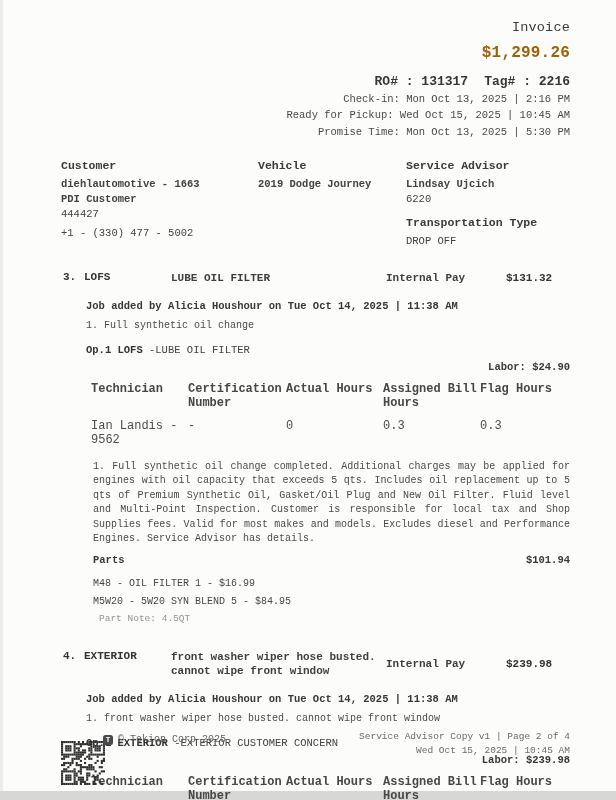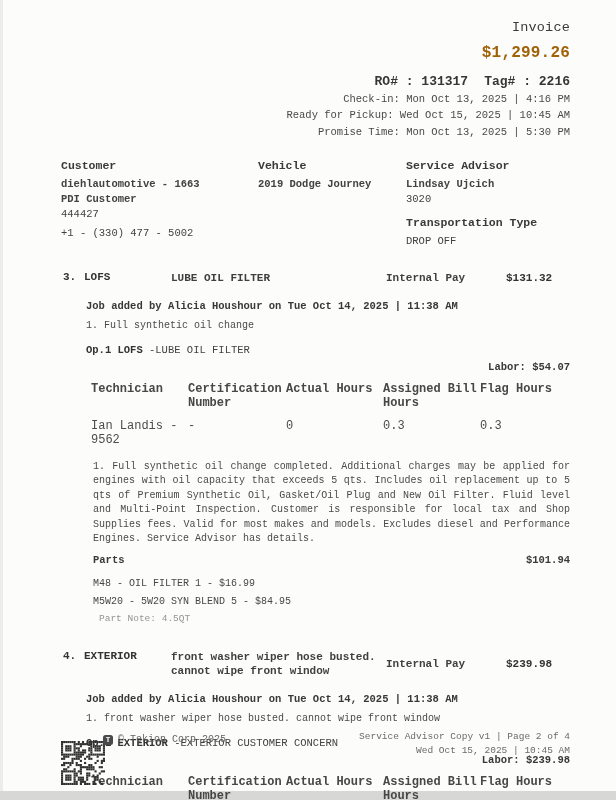--- a/index.html
+++ b/index.html
@@ -81,41 +81,41 @@
 <body>
 
 <div class="page">
 
   <div class="header">
     <div class="invoice-label">Invoice</div>
     <div class="invoice-total">$1,299.26</div>
     <div class="ro-line">
       <span>RO# : 131317</span><span class="gap"></span><span>Tag# : 2216</span>
     </div>
-    <div class="meta-line">Check-in: Mon Oct 13, 2025 | 4:16 PM</div>
+    <div class="meta-line">Check-in: Mon Oct 13, 2025 | 2:16 PM</div>
     <div class="meta-line">Ready for Pickup: Wed Oct 15, 2025 | 10:45 AM</div>
     <div class="meta-line">Promise Time: Mon Oct 13, 2025 | 5:30 PM</div>
   </div>
 
   <div class="info-row">
     <div class="info-col col-customer">
       <h3>Customer</h3>
       <div class="ln w500">diehlautomotive - 1663</div>
       <div class="ln w500">PDI Customer</div>
       <div class="ln">444427</div>
       <div class="ln phone">+1 - (330) 477 - 5002</div>
     </div>
     <div class="info-col col-vehicle">
       <h3>Vehicle</h3>
       <div class="ln w500">2019 Dodge Journey</div>
     </div>
     <div class="info-col col-advisor">
       <h3>Service Advisor</h3>
       <div class="ln w500">Lindsay Ujcich</div>
-      <div class="ln">3020</div>
+      <div class="ln">6220</div>
       <div class="transport">
         <h3>Transportation Type</h3>
         <div class="ln">DROP OFF</div>
       </div>
     </div>
   </div>
 
   <div class="spacer-jobs"></div>
 
   <div class="job">
@@ -123,21 +123,21 @@
       <div class="job-idx">3.</div>
       <div class="job-code">LOFS</div>
       <div class="job-desc">LUBE OIL FILTER</div>
       <div class="job-pay">Internal Pay</div>
       <div class="job-amt">$131.32</div>
     </div>
     <div class="job-body">
       <div class="job-added">Job added by Alicia Houshour on Tue Oct 14, 2025 | 11:38 AM</div>
       <div class="job-concern">1. Full synthetic oil change</div>
       <div class="op-line"><b>Op.1 LOFS</b><span> -LUBE OIL FILTER</span></div>
-      <div class="labor-line">Labor: $54.07</div>
+      <div class="labor-line">Labor: $24.90</div>
       <div class="tech-table">
         <div class="tt-row tt-head">
           <div>Technician</div>
           <div>Certification Number</div>
           <div>Actual Hours</div>
           <div>Assigned Bill Hours</div>
           <div>Flag Hours</div>
         </div>
         <div class="tt-row tt-data">
           <div>Ian Landis - 9562</div>

